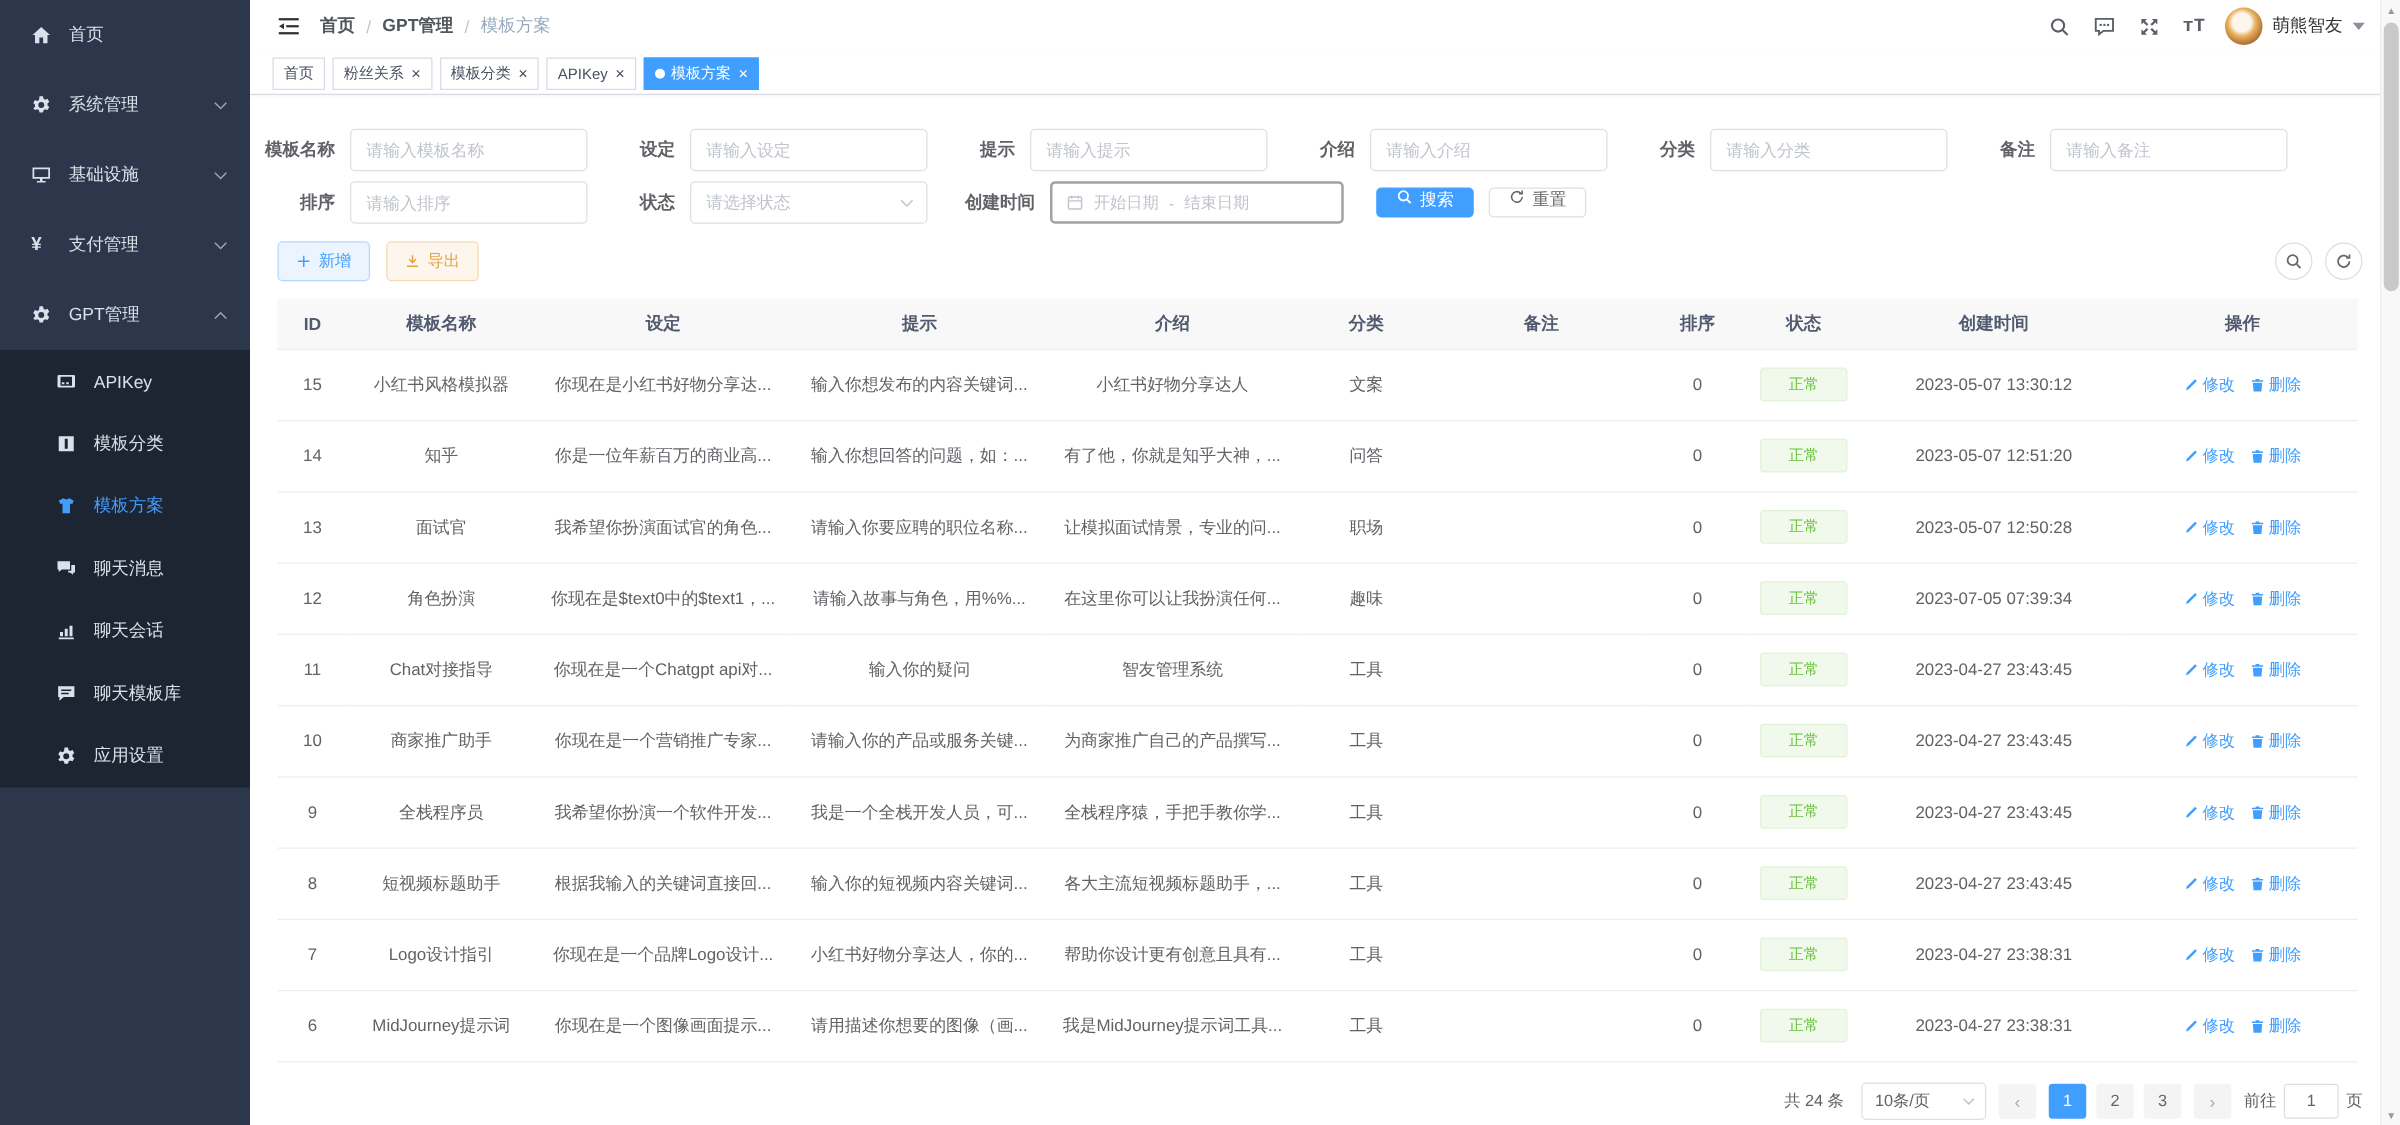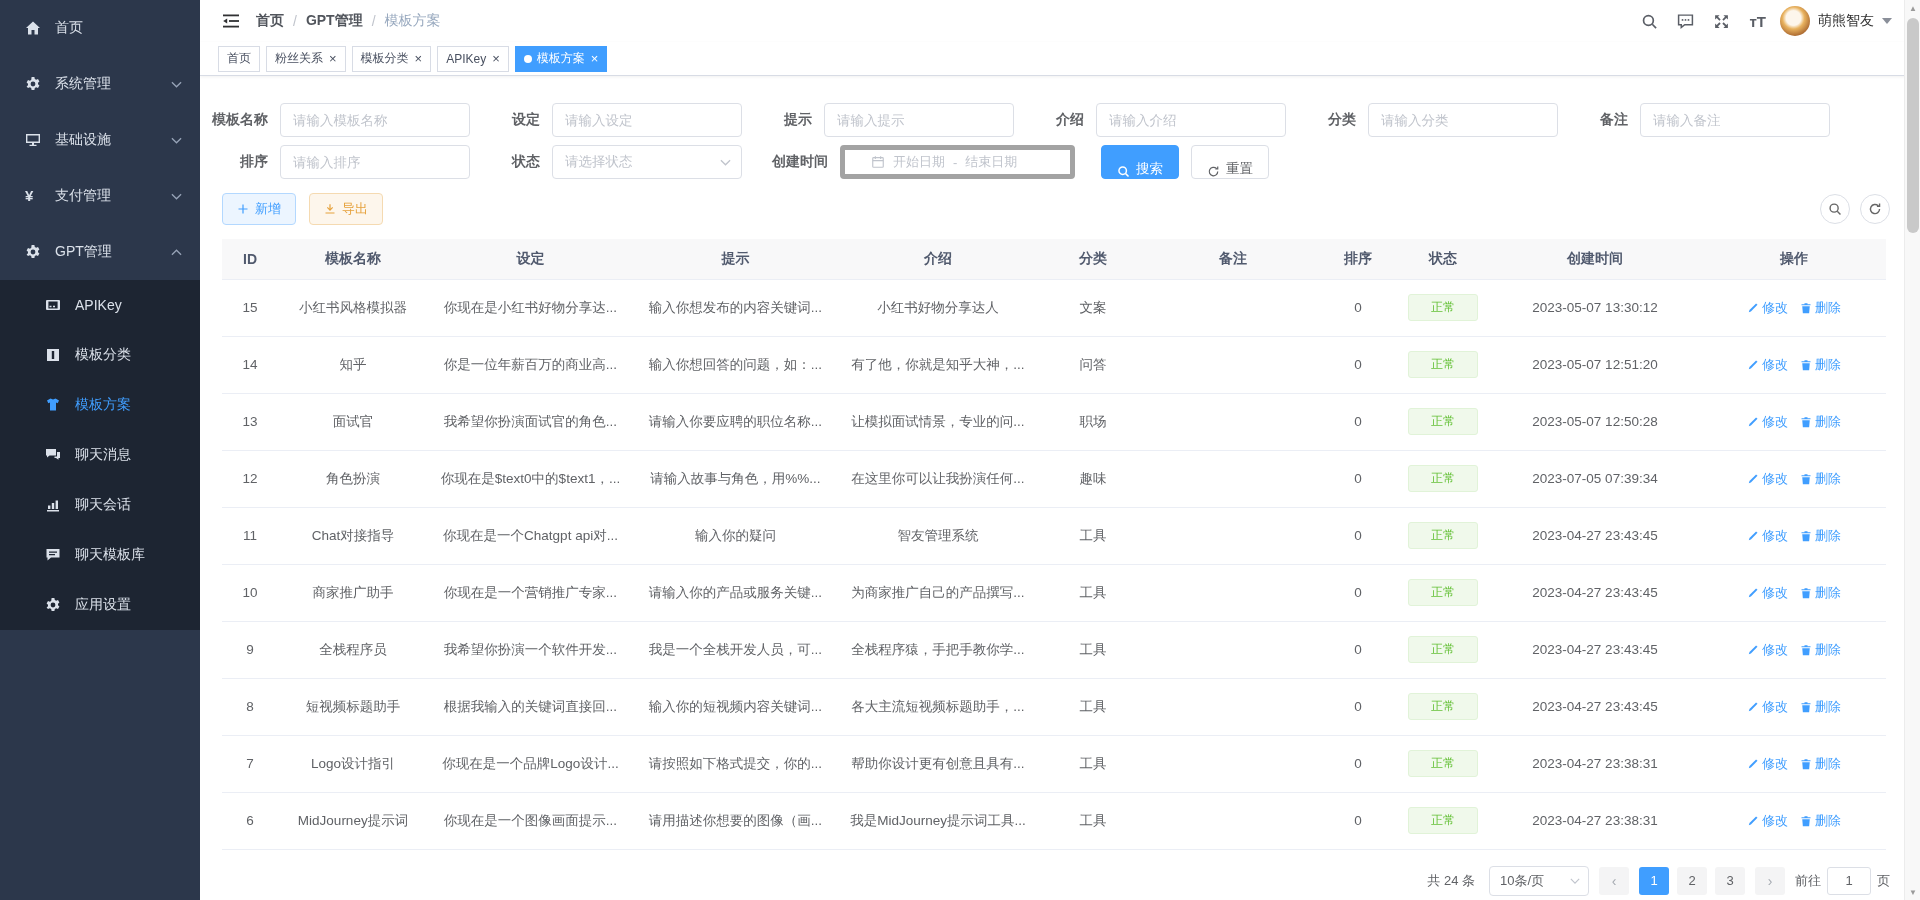--- a/index.html
+++ b/index.html
@@ -28,21 +28,21 @@
   .main { position:absolute; left:200px; top:0; width:1720px; height:900px; background:#fff; }
 
   .topbar { height:42px; display:flex; align-items:center; padding:0 28px 0 22px; background:#fff; }
   .hamburger { width:18px; height:16px; color:#303133; cursor:pointer; display:inline-flex; }
   .hamburger svg { width:18px; height:16px; }
   .breadcrumb { display:flex; align-items:center; gap:9px; margin-left:16px; font-size:14px; }
   .bc-link { color:#51555c; font-weight:bold; cursor:pointer; }
   .bc-sep { color:#c0c4cc; }
   .bc-current { color:#97a8be; }
   .topbar-right { margin-left:auto; display:flex; align-items:center; gap:14px; }
-  .tb-icon { width:22px; height:20px; color:#5a5e66; cursor:pointer; display:inline-flex; align-items:center; justify-content:flex-end; }
+  .tb-icon { width:22px; height:20px; color:#5a5e66; cursor:pointer; display:inline-flex; align-items:center; justify-content:center;font-family:Liberation Mono, monospace; }
   .tb-icon svg { width:17px; height:17px; }
   .fontsize-glyph { font-size:15px; font-weight:bold; color:#5a5e66; }
   .user-box { display:flex; align-items:center; gap:8px; cursor:pointer; }
   .user-avatar { width:30px; height:30px; border-radius:50%;
     background:radial-gradient(circle at 45% 40%, #fdf6ec 0 30%, #e8b25f 45%, #b06f34 72%, #5e3c1d 100%); }
   .user-name { font-size:14px; color:#333; }
   .caret { width:10px; height:6px; color:#8a8f99; display:inline-flex; }
   .caret svg { width:10px; height:6px; }
 
   .tagsbar { height:34px; border-bottom:1px solid #d8dce5; box-shadow:0 1px 3px rgba(0,0,0,.06);
@@ -59,27 +59,27 @@
   .f-item { display:flex; align-items:center; width:272px; flex:none; }
   .f-label { width:70px; flex:none; text-align:right; padding-right:12px; color:#606266; font-weight:bold; font-size:14px; }
   .f-label.wide { width:86px; }
   .f-input { width:190px; height:34px; border:1px solid #dcdfe6; border-radius:4px; padding:0 12px;
     font-size:13.5px; color:#606266; outline:none; font-family:inherit; }
   .f-input::placeholder { color:#c0c4cc; }
   .f-select { width:190px; height:34px; border:1px solid #dcdfe6; border-radius:4px; padding:0 10px 0 12px;
     display:flex; align-items:center; color:#c0c4cc; font-size:13.5px; cursor:pointer; }
   .f-select .chevd { margin-left:auto; width:11px; height:7px; color:#c0c4cc; display:inline-flex; }
   .f-select .chevd svg { width:11px; height:7px; }
-  .f-daterange { width:235px; height:34px; border:5px solid #a3a3a3; border-radius:4px; padding:0 26px;
+  .f-daterange { width:235px; height:34px; border:2px solid #a3a3a3; border-radius:4px; padding:0 11px;
     display:flex; align-items:center; gap:8px; color:#c0c4cc; font-size:13px; cursor:pointer; }
   .f-daterange .cal { width:14px; height:14px; display:inline-flex; color:#c0c4cc; }
   .f-daterange .cal svg { width:14px; height:14px; }
   .range-sep { color:#c0c4cc; }
-  .btn { height:34px; border-radius:4px; border:1px solid transparent; font-size:13.5px; cursor:pointer;
-    display:inline-flex; align-items:flex-end; gap:6px; padding:0 15px; font-family:inherit; }
+  .btn { height:24px; border-radius:4px; border:1px solid transparent; font-size:13.5px; cursor:pointer;
+    display:inline-flex; align-items:flex-start; gap:6px; padding:0 15px; font-family:inherit; }
   .btn svg { width:13px; height:13px; }
   .btn-primary { background:#409eff; border-color:#409eff; color:#fff; margin-left:26px; }
   .btn-plain { background:#fff; border-color:#dcdfe6; color:#606266; margin-left:12px; }
 
   
   .toolbar { display:flex; align-items:center; margin:14px 0 0 12px; }
   .btn-mini { height:32px; padding:0 14px; font-size:13px; border-radius:4px; border:1px solid;
     display:inline-flex; align-items:center; gap:6px; cursor:pointer; font-family:inherit; }
   .btn-mini svg { width:12px; height:12px; }
   .btn-add { background:#ecf5ff; border-color:#b3d8ff; color:#409eff; }
@@ -621,21 +621,21 @@
                   </span>修改</span><span class="op-link"><span class="icn" style="display:inline-flex">
                     <svg viewBox="0 0 16 16" fill="currentColor">
                       <path d="M6 1.5h4V3h4v1.4H2V3h4zM3 5.5h10L12.2 15H3.8z"></path>
                     </svg>
                   </span>删除</span></td>
   </tr>
             <tr>
     <td>7</td>
     <td>Logo设计指引</td>
     <td>你现在是一个品牌Logo设计...</td>
-    <td>请按照如下格式提交，你的...</td>
+    <td>小红书好物分享达人，你的...</td>
     <td>帮助你设计更有创意且具有...</td>
     <td>工具</td>
     <td></td>
     <td>0</td>
     <td><span class="tag-success">正常</span></td>
     <td>2023-04-27 23:38:31</td>
     <td><span class="op-link"><span class="icn" style="display:inline-flex">
                     <svg viewBox="0 0 16 16" fill="currentColor">
                       <path d="M12.1 1.9 14 3.8 5.2 12.6l-2.8.9.9-2.8z"></path>
                     </svg>

